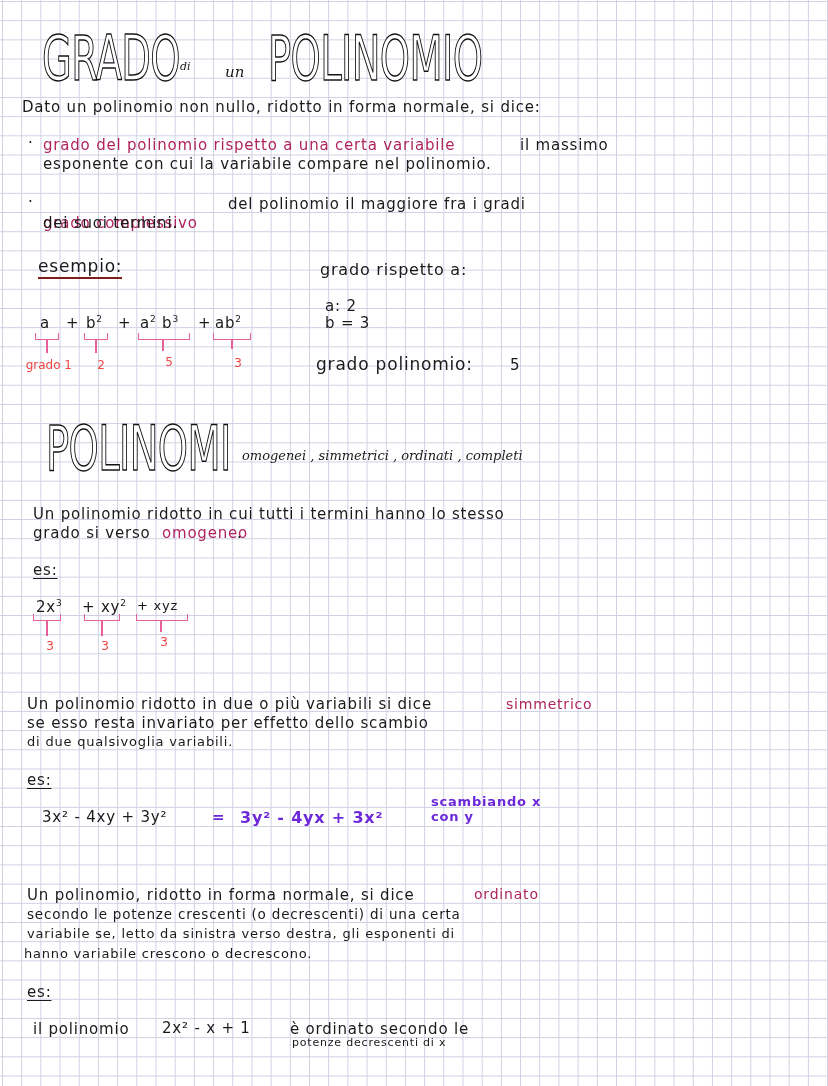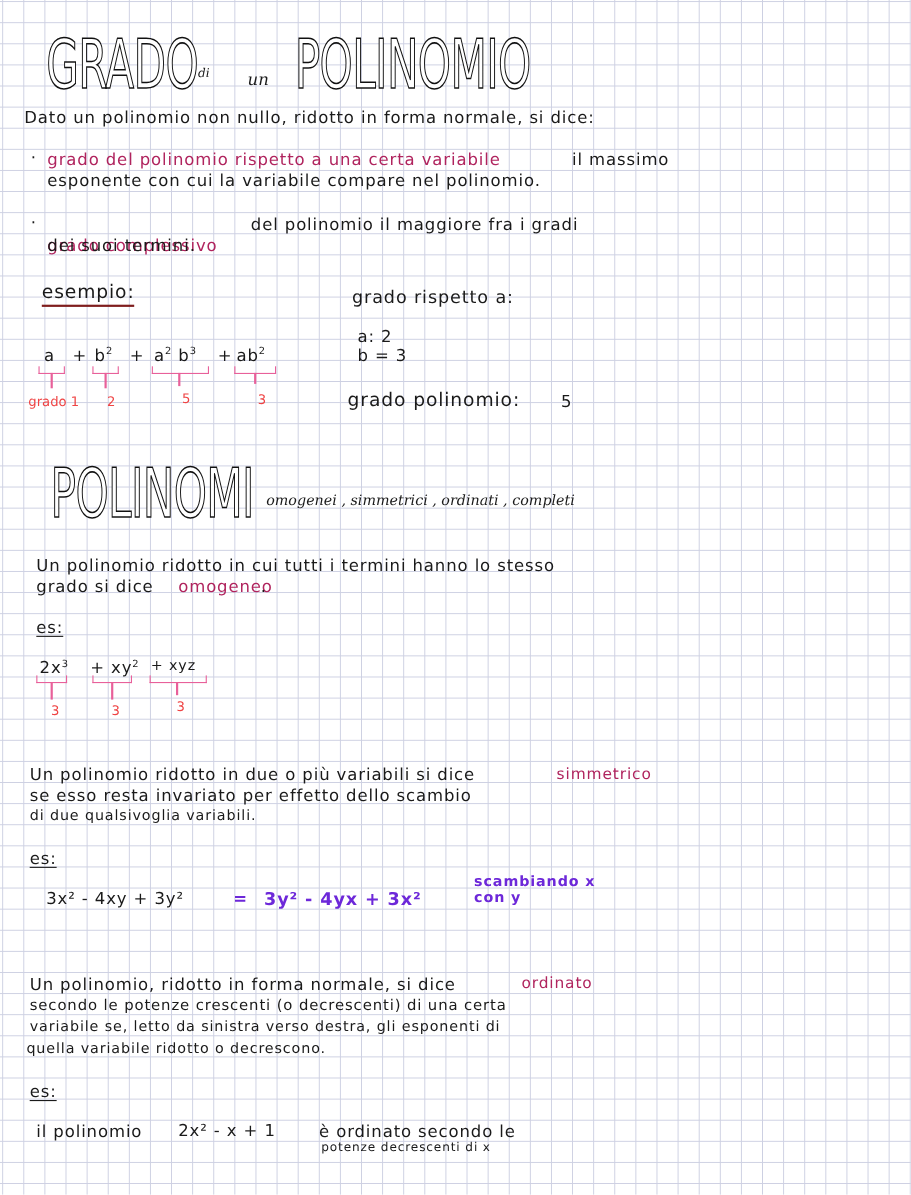--- a/index.html
+++ b/index.html
@@ -98,21 +98,21 @@
   <span class="abs hand" style="left:510px; top:356px;">5</span>
 </div>
 
 <div>
   <span class="abs title" style="left:46px; top:412px; font-size:62px;">POLINOMI</span>
   <span class="abs script" style="left:242px; top:448px;">omogenei , simmetrici , ordinati , completi</span>
 </div>
 
 <div>
   <span class="abs hand" style="left:33px; top:505px;">Un polinomio ridotto in cui tutti i termini hanno lo stesso</span>
-  <span class="abs hand" style="left:33px; top:524px;">grado si dice</span>
+  <span class="abs hand" style="left:33px; top:524px;">grado si verso</span>
   <span class="abs hand mag" style="left:162px; top:524px;">omogeneo</span>
   <span class="abs hand" style="left:237px; top:524px;">.</span>
 </div>
 <span class="abs hand u" style="left:33px; top:561px;">es:</span>
 
 <div>
   <span class="abs hand" style="left:36px; top:598px;">2x<sup>3</sup></span>
   <span class="abs hand" style="left:82px; top:598px;">+ xy<sup>2</sup></span>
   <span class="abs hand" style="left:137px; top:598px; font-size:13px;">+ xyz</span>
   <div class="brace" style="left:33px; top:614px; width:26px;"></div>
@@ -140,21 +140,21 @@
   <span class="abs hand pink" style="left:240px; top:808px; font-size:16px;">3y² - 4yx + 3x²</span>
   <span class="abs hand pink" style="left:431px; top:794px; font-size:13px;">scambiando x</span>
   <span class="abs hand pink" style="left:431px; top:809px; font-size:13px;">con y</span>
 </div>
 
 <div>
   <span class="abs hand" style="left:27px; top:886px;">Un polinomio, ridotto in forma normale, si dice</span>
   <span class="abs hand mag" style="left:474px; top:886px; font-size:14px;">ordinato</span>
   <span class="abs hand" style="left:27px; top:906px; font-size:13.5px;">secondo le potenze crescenti (o decrescenti) di una certa</span>
   <span class="abs hand" style="left:27px; top:926px; font-size:13px;">variabile se, letto da sinistra verso destra, gli esponenti di</span>
-  <span class="abs hand" style="left:24px; top:946px; font-size:13px;">quella variabile ridotto o decrescono.</span>
+  <span class="abs hand" style="left:24px; top:946px; font-size:13px;">hanno variabile crescono o decrescono.</span>
 </div>
 <span class="abs hand u" style="left:27px; top:983px;">es:</span>
 
 <div>
   <span class="abs hand" style="left:33px; top:1020px;">il polinomio</span>
   <span class="abs hand" style="left:162px; top:1019px;">2x² - x + 1</span>
   <span class="abs hand" style="left:290px; top:1020px;">è ordinato secondo le</span>
   <span class="abs hand" style="left:292px; top:1036px; font-size:11px;text-align:right;">potenze decrescenti di x</span>
 </div>
 

